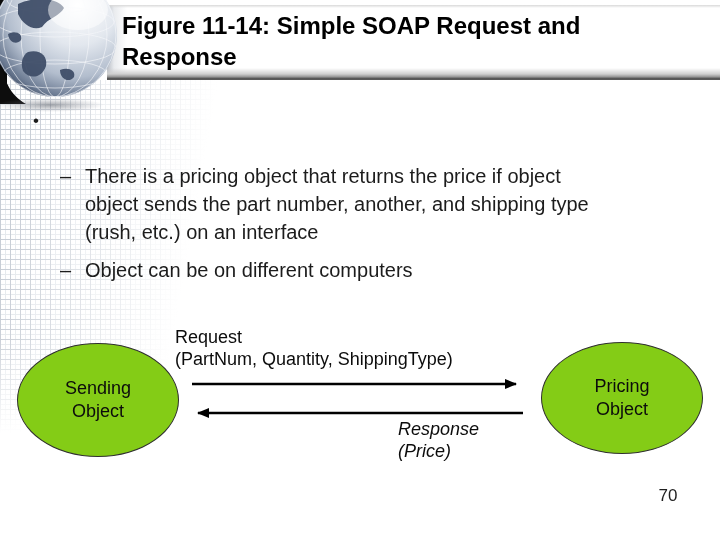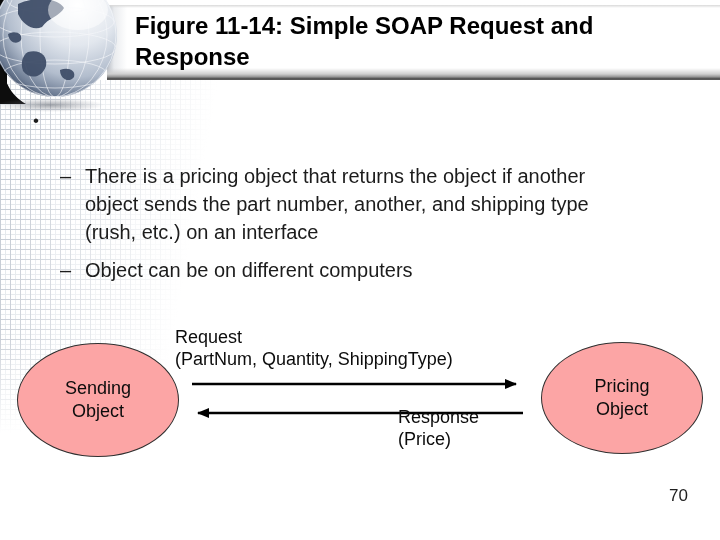--- a/index.html
+++ b/index.html
@@ -30,21 +30,21 @@
   
   .banner {
     position:absolute; left:107px; top:5px; width:613px; height:75px;
     background:linear-gradient(to right, #b7bcc4 0, #e9ebee 7px, #ffffff 20px);
   }
   .banner::before { content:''; position:absolute; top:0; left:0; right:0; height:3px;
     background:linear-gradient(to bottom, #d9d9d9, rgba(255,255,255,0)); }
   .banner-bar { position:absolute; left:0; right:0; bottom:0; height:12px;
     background:linear-gradient(to bottom, rgba(255,255,255,0) 0, #cfcfcf 50%, #9a9a9a 72%, #4c4c4c 90%, #606060 100%); }
   .title {
-    position:absolute; left:28px; top:5px; max-width:575px;
+    position:absolute; left:15px; top:5px; max-width:575px;
     font-size:24px; font-weight:bold; color:#000; line-height:31px; letter-spacing:0;
   }
 
   
   .globe { position:absolute; left:0; top:0; width:125px; height:115px; }
 
   
   .bullet-row { position:absolute; left:33px; top:113px; display:flex; align-items:baseline; }
   .bullet-marker { font-size:17px; color:#1c1c1c; margin-right:17px; position:relative; top:-2px; }
   .bullet-text { font-size:24px; color:#1c1c1c; }
@@ -52,31 +52,31 @@
   .sub-bullet { position:absolute; left:60px; display:flex; color:#1c1c1c; }
   .sub-bullet .dash { font-size:20px; width:25px; flex:0 0 25px; line-height:28px; }
   .sub-bullet .sub-text { font-size:20px; line-height:28px; }
   .sub1 { top:162px; }
   .sub2 { top:256px; }
 
   
   .arrows { position:absolute; left:0; top:0; width:720px; height:540px; pointer-events:none; }
   .node {
     position:absolute; border-radius:50%;
-    background:#fca5a5; border:1.3px solid #2f2f2f;
+    background:#84cc16; border:1.3px solid #2f2f2f;
     display:flex; flex-direction:column; align-items:center; justify-content:center;
     font-size:18px; line-height:23px; color:#0c0c0c; text-align:center;
   }
   .node.left  { left:17px;  top:343px; width:162px; height:114px; }
   .node.right { left:541px; top:342px; width:162px; height:112px; }
   .diag-label { position:absolute; font-size:18px; line-height:22px; color:#0c0c0c; }
   .label-request  { left:175px; top:326px; width:316px; }
-  .label-response { left:398px; top:406px; width:132px; }
+  .label-response { left:398px; top:418px; width:132px;font-style:italic; }
 
-  .page-number { position:absolute; left:648px; top:486px; width:40px; text-align:right;
+  .page-number { position:absolute; left:648px; top:486px; width:40px; text-align:center;
     font-size:17px; color:#1f1f1f; }
 </style>
 </head>
 <body>
 
 <div class="slide">
 
   <div class="pattern">
     <div class="fade-r"></div>
     <div class="fade-b"></div>
@@ -131,21 +131,21 @@
     </svg>
   </div>
 
   <div class="bullet-row">
     <span class="bullet-marker">•</span>
   </div>
 
   <div class="sub-bullet sub1">
     <span class="dash">–</span>
     <div class="sub-text">
-      <div>There is a pricing object that returns the object if another</div>
+      <div>There is a pricing object that returns the price if object</div>
       <div>object sends the part number, another, and shipping type</div>
       <div>(rush, etc.) on an interface</div>
     </div>
   </div>
 
   <div class="sub-bullet sub2">
     <span class="dash">–</span>
     <div class="sub-text">Object can be on different computers</div>
   </div>
 

